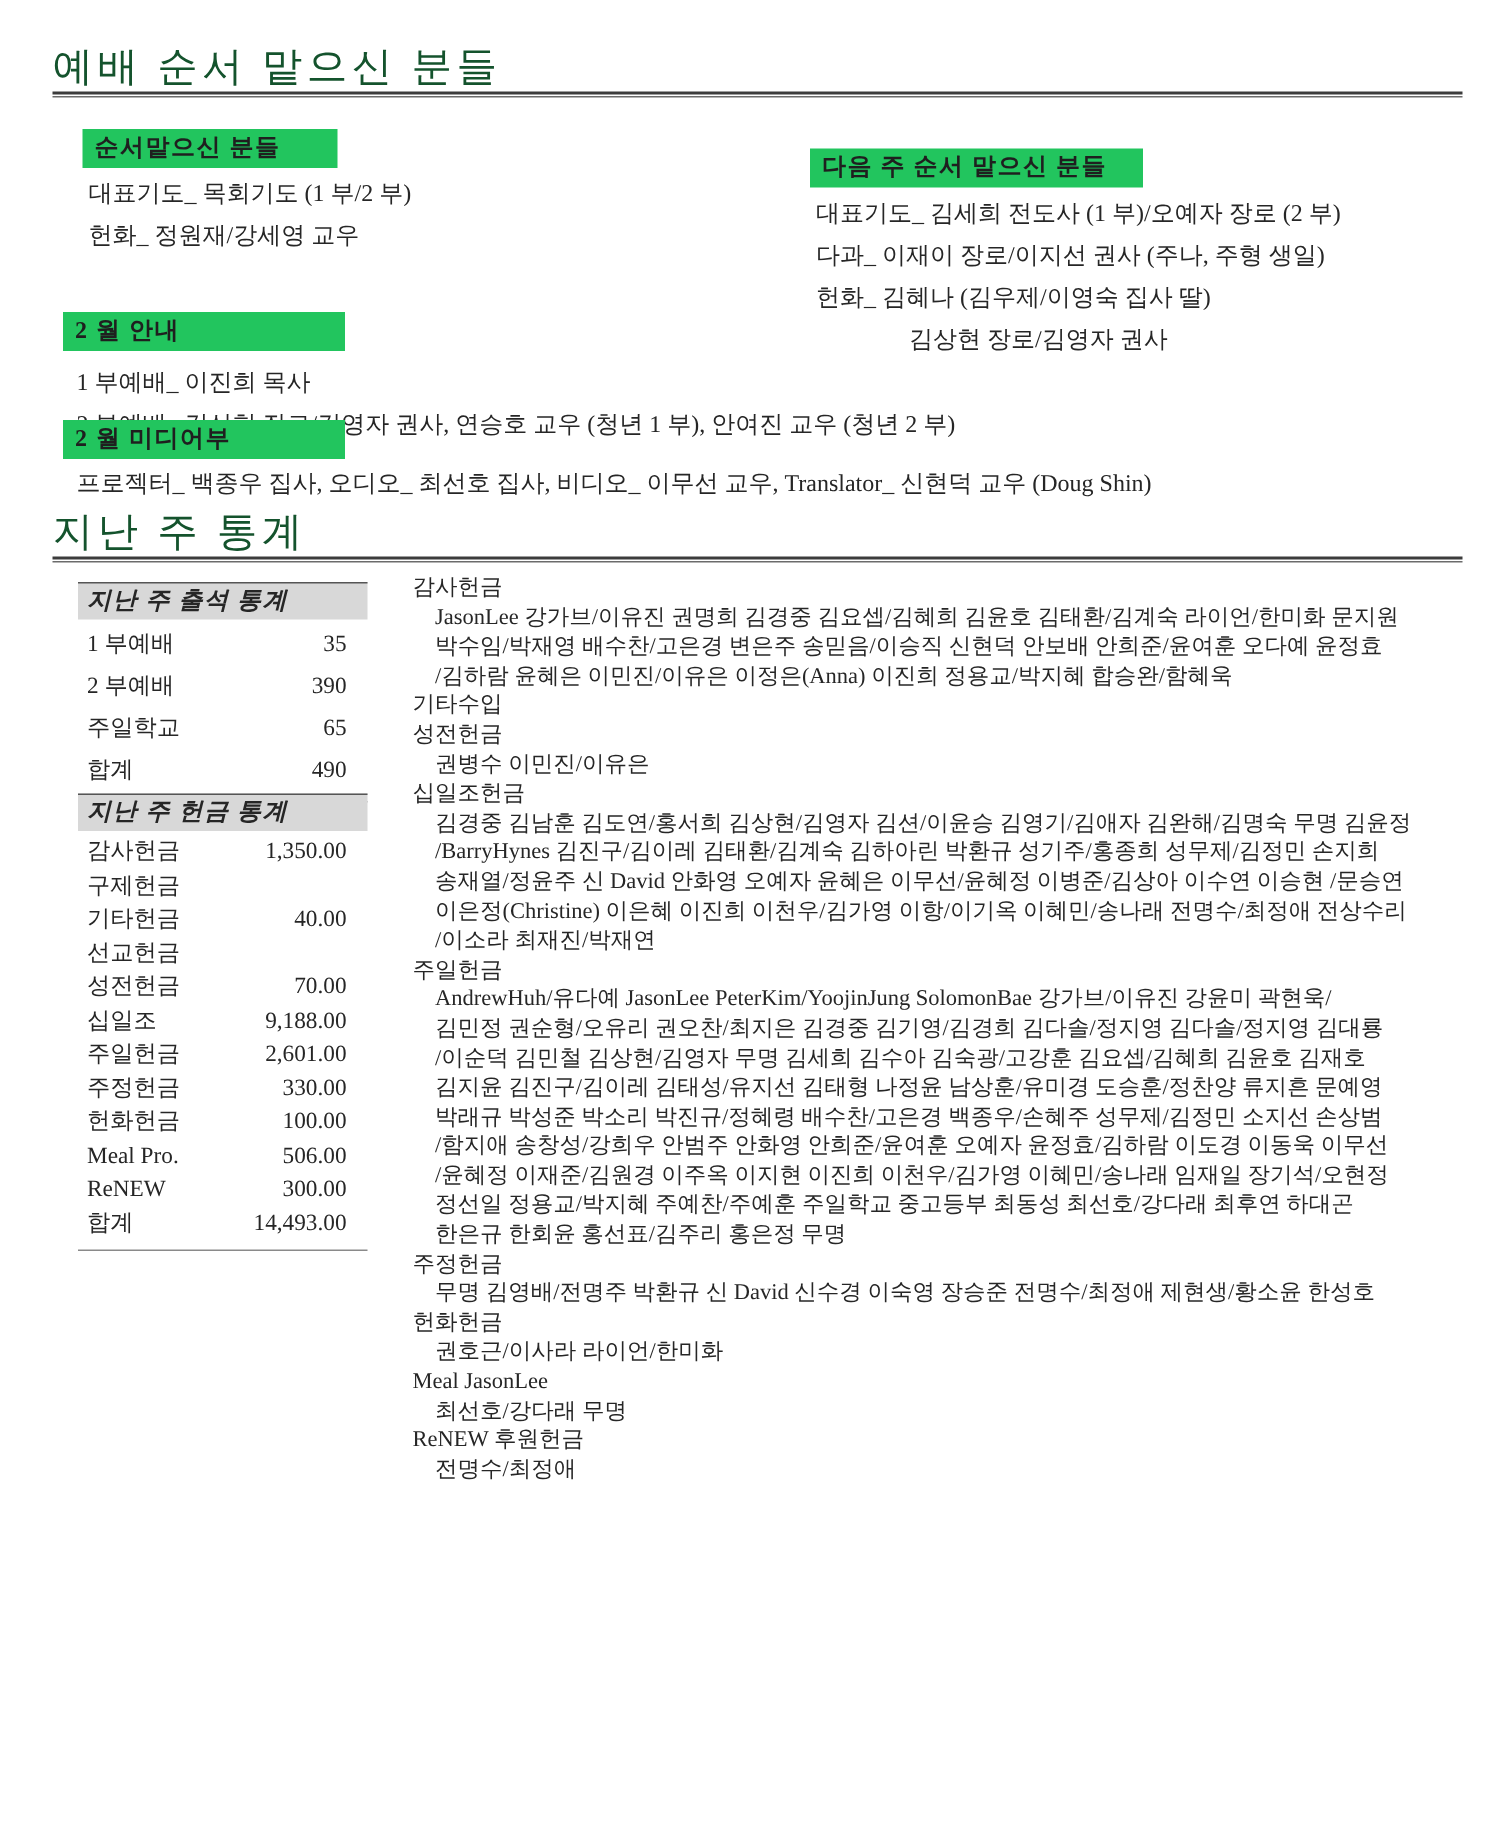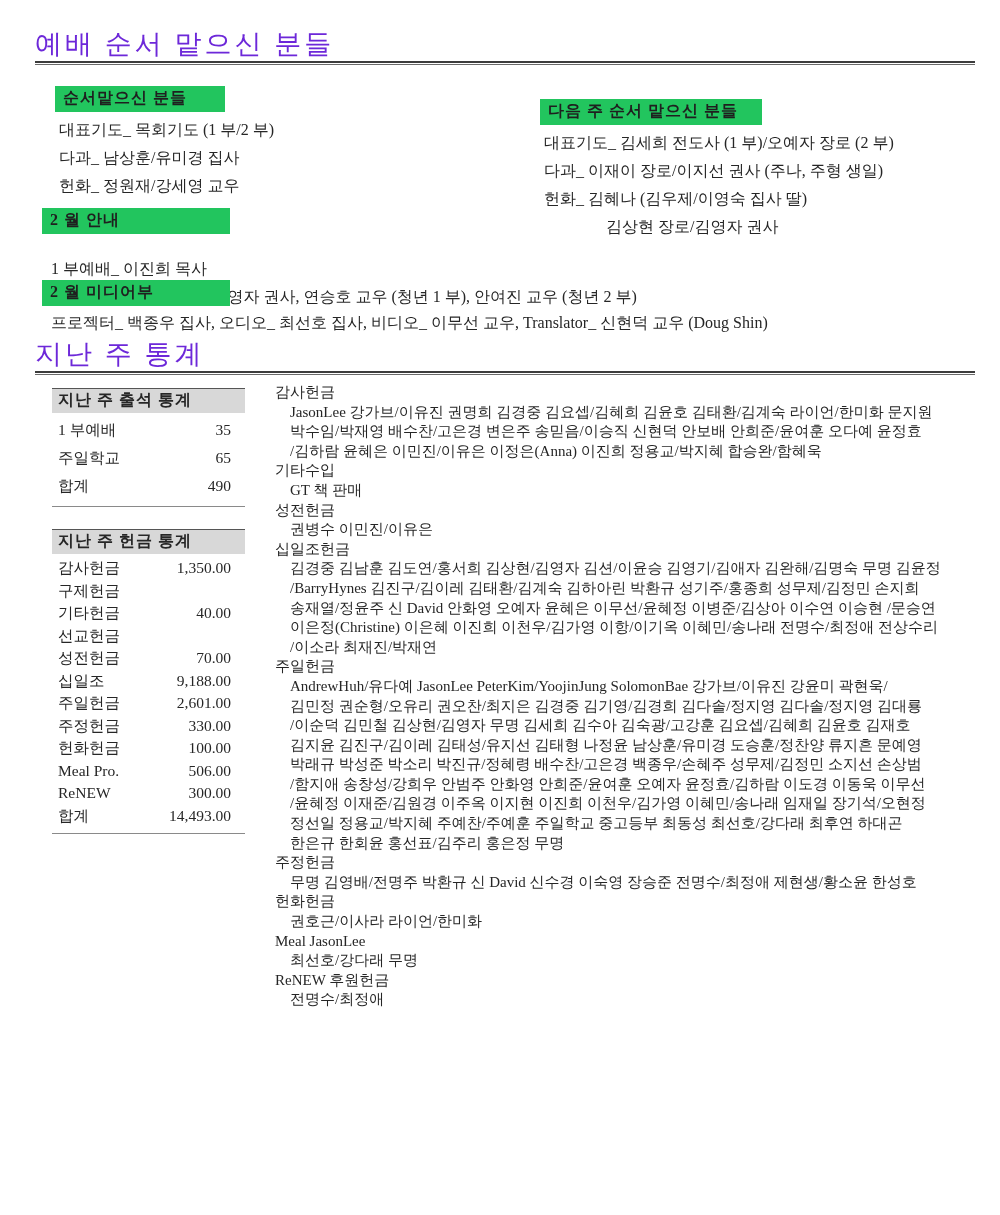--- a/index.html
+++ b/index.html
@@ -4,77 +4,76 @@
 <style>
   * { margin: 0; padding: 0; box-sizing: border-box; }
   html, body { background: #ffffff; }
   body {
     width: 1000px; height: 1215px; position: relative;
     font-family: "Liberation Serif", "DejaVu Serif", serif;
     color: #2b2b2b;
   }
   .abs { position: absolute; }
   h1.sec-title {
-    font-size: 27px; font-weight: normal; color: #6d28d9;
+    font-size: 27px; font-weight: normal; color: #14532d;
     letter-spacing: 3px; white-space: nowrap;
   }
   .rule {
     height: 4px; border-top: 2px solid #3c3c3c; border-bottom: 1px solid #6b6b6b;
   }
   .tag {
     display: inline-block; background: #22c55e; color: #1f1f1f;
     font-weight: bold; font-size: 16px; padding: 2px 8px 3px 8px;
     white-space: nowrap; letter-spacing: 1px;
   }
   .lines { font-size: 16px; line-height: 28px; color: #262626; }
   .lines > div { white-space: nowrap; }
   .lines .indent { padding-left: 62px; }
   .stat-table { width: 193px; font-size: 15.5px; color: #262626; }
   .stat-table .t-head {
     background: #d8d8d8; border-top: 1px solid #555;
     font-weight: bold; font-size: 16px; padding: 1px 6px 2px 6px;
-    letter-spacing: 1px; white-space: nowrap;
+    letter-spacing: 1px; white-space: nowrap; font-style: italic;
   }
   .stat-table .t-body { border-bottom: 1px solid #8a8a8a; padding: 3px 0 6px 0; }
   .stat-row { display: flex; justify-content: space-between; padding: 0 14px 0 6px; }
   .stat-row .v { text-align: right; }
   .att .stat-row { line-height: 28px; }
   .off .stat-row { line-height: 22.5px; }
   .details { font-size: 15px; line-height: 19.6px; color: #262626; width: 710px; }
   .details .d-label { white-space: nowrap; }
   .details .d-line { padding-left: 15px; white-space: nowrap; }
 </style>
 </head>
 <body>
 
 <h1 class="sec-title abs" style="left:35px; top:26px;">예배 순서 맡으신 분들</h1>
 <div class="rule abs" style="left:35px; top:61px; width:940px;"></div>
 
 <div class="abs" style="left:55px; top:86px;">
   <span class="tag" style="min-width:170px;">순서맡으신 분들</span>
   <div class="lines" style="margin-top:4px; padding-left:4px;">
     <div>대표기도_ 목회기도 (1 부/2 부)</div>
-    <div>다과_ 남상훈/유미경 집사</div>
     <div>헌화_ 정원재/강세영 교우</div>
   </div>
 </div>
 
 <div class="abs" style="left:540px; top:86px;margin-top:13px;">
   <span class="tag" style="min-width:222px;">다음 주 순서 맡으신 분들</span>
   <div class="lines" style="margin-top:4px; padding-left:4px;">
     <div>대표기도_ 김세희 전도사 (1 부)/오예자 장로 (2 부)</div>
     <div>다과_ 이재이 장로/이지선 권사 (주나, 주형 생일)</div>
     <div>헌화_ 김혜나 (김우제/이영숙 집사 딸)</div>
     <div class="indent">김상현 장로/김영자 권사</div>
   </div>
 </div>
 
 <div class="abs" style="left:42px; top:208px;">
   <span class="tag" style="min-width:188px;">2 월 안내</span>
-  <div class="lines" style="margin-top:21px; padding-left:9px;">
+  <div class="lines" style="margin-top:8px; padding-left:9px;">
     <div>1 부예배_ 이진희 목사</div>
     <div>2 부예배_ 김상현 장로/김영자 권사, 연승호 교우 (청년 1 부), 안여진 교우 (청년 2 부)</div>
   </div>
 </div>
 
 <div class="abs" style="left:42px; top:280px;">
   <span class="tag" style="min-width:188px;">2 월 미디어부</span>
   <div class="lines" style="margin-top:3px; padding-left:9px;">
     <div>프로젝터_ 백종우 집사, 오디오_ 최선호 집사, 비디오_ 이무선 교우, Translator_ 신현덕 교우 (Doug Shin)</div>
   </div>
@@ -84,20 +83,24 @@
 <div class="rule abs" style="left:35px; top:371px; width:940px;"></div>
 
 <div class="stat-table att abs" style="left:52px; top:388px;">
   <div class="t-head">지난 주 출석 통계</div>
   <div class="t-body">
     <div class="stat-row">
       <span>1 부예배</span>
       <span class="v">35</span>
     </div>
     <div class="stat-row">
+      <span>2 부예배</span>
+      <span class="v">390</span>
+    </div>
+    <div class="stat-row">
       <span>주일학교</span>
       <span class="v">65</span>
     </div>
     <div class="stat-row">
       <span>합계</span>
       <span class="v">490</span>
     </div>
   </div>
 </div>
 
@@ -159,21 +162,20 @@
 
   <div>
     <div class="d-label">감사헌금</div>
     <div class="d-line">JasonLee 강가브/이유진 권명희 김경중 김요셉/김혜희 김윤호 김태환/김계숙 라이언/한미화 문지원</div>
     <div class="d-line">박수임/박재영 배수찬/고은경 변은주 송믿음/이승직 신현덕 안보배 안희준/윤여훈 오다예 윤정효</div>
     <div class="d-line">/김하람 윤혜은 이민진/이유은 이정은(Anna) 이진희 정용교/박지혜 합승완/함혜욱</div>
   </div>
 
   <div>
     <div class="d-label">기타수입</div>
-    <div class="d-line">GT 책 판매</div>
   </div>
 
   <div>
     <div class="d-label">성전헌금</div>
     <div class="d-line">권병수 이민진/이유은</div>
   </div>
 
   <div>
     <div class="d-label">십일조헌금</div>
     <div class="d-line">김경중 김남훈 김도연/홍서희 김상현/김영자 김션/이윤승 김영기/김애자 김완해/김명숙 무명 김윤정</div>

